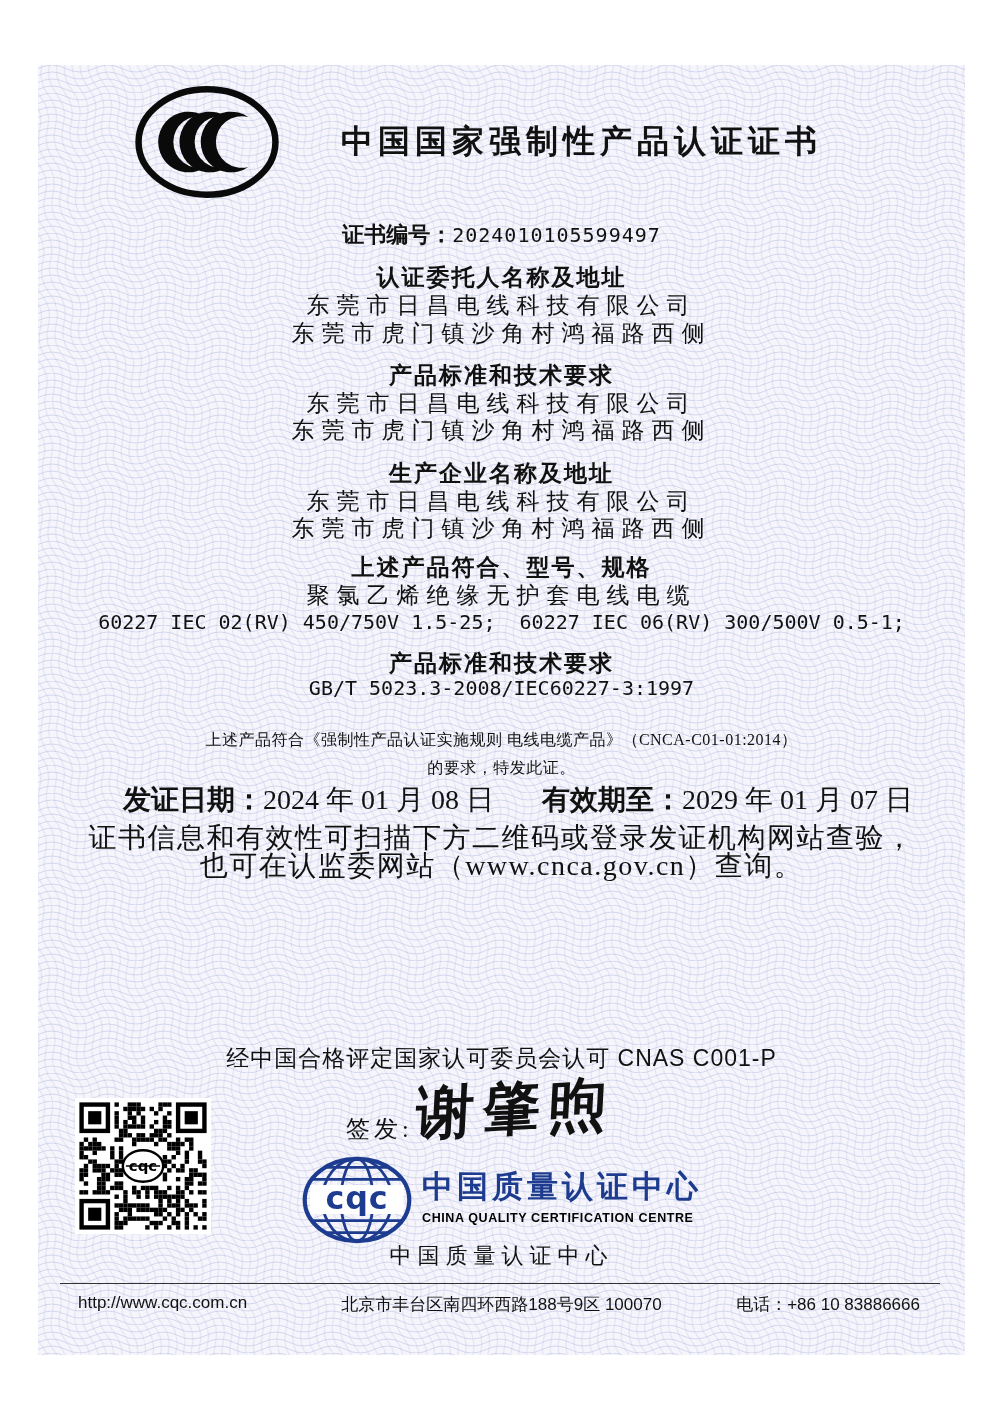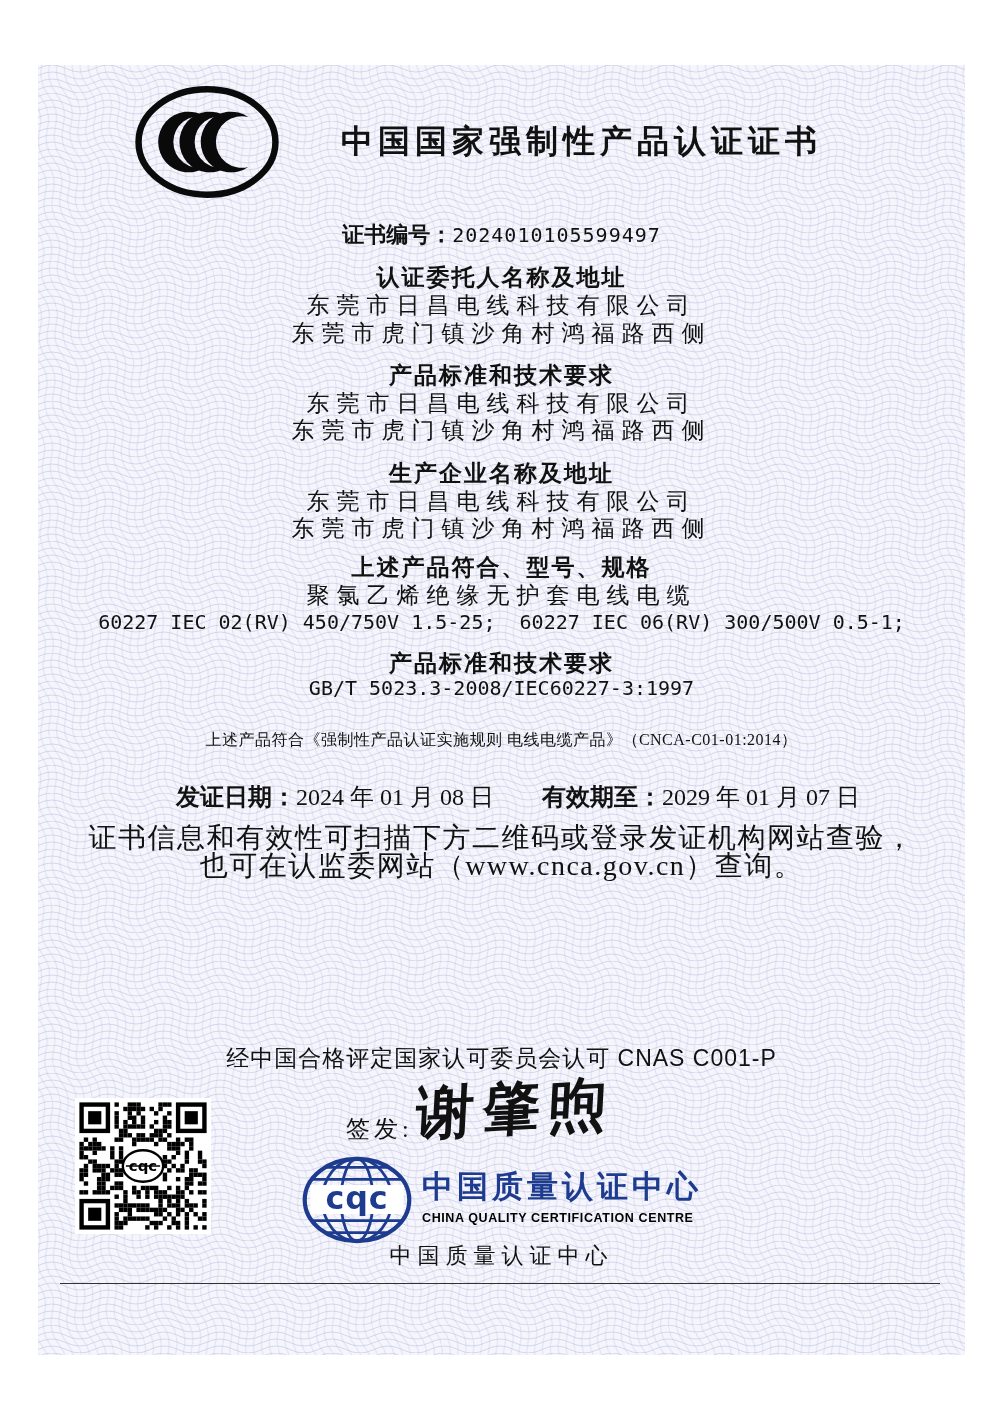--- a/index.html
+++ b/index.html
@@ -17,21 +17,21 @@
     font-size:32px; font-weight:bold; letter-spacing:5px; }
 
   
   .certno { top:155px; }
   .certno .lbl { font-size:22px; font-weight:bold;text-align:center; }
   .certno .val { font-size:20px; font-family:"DejaVu Sans Mono", monospace; letter-spacing:1px; }
   .heading { font-size:23px; font-weight:bold; letter-spacing:2px; }
   .body-line { font-size:23px; letter-spacing:7px; font-family:"Liberation Serif", serif; }
   .mono-line { font-size:20px; font-family:"DejaVu Sans Mono", monospace; white-space:pre; }
   .stmt { font-size:16px; font-family:"Liberation Serif", serif; letter-spacing:0.5px;margin-top:16px; }
-  .dates { top:716px; display:flex; justify-content:center; gap:48px; font-size:24px;padding-left:33px; }
+  .dates { top:716px; display:flex; justify-content:center; gap:48px; font-size:28px;padding-left:33px; }
   .dates .dl { font-weight:bold; }
   .dates .dv { font-family:"Liberation Serif", serif; }
   .verify { font-size:28px; font-family:"Liberation Serif", serif; letter-spacing:1.5px; }
   .cnas { top:978px; font-size:23px; font-family:Liberation Sans, sans-serif; letter-spacing:1px; }
 
   
   .qr { left:37px; top:1033px; width:136px; height:136px; }
   .sign-label { left:308px; top:1048px; font-size:24px; letter-spacing:4px;
     font-family:"Liberation Serif", serif; }
   .signature { left:378px; top:1002px; width:320px; font-size:58px; font-weight:bold;
@@ -105,20 +105,21 @@
   <div class="cline body-line" style="top:448px">东莞市虎门镇沙角村鸿福路西侧</div>
 
   <div class="cline heading" style="top:487px">上述产品符合、型号、规格</div>
   <div class="cline body-line" style="top:515px">聚氯乙烯绝缘无护套电线电缆</div>
   <div class="cline mono-line" style="top:545px">60227 IEC 02(RV) 450/750V 1.5-25;  60227 IEC 06(RV) 300/500V 0.5-1;</div>
 
   <div class="cline heading" style="top:583px">产品标准和技术要求</div>
   <div class="cline mono-line" style="top:611px">GB/T 5023.3-2008/IEC60227-3:1997</div>
 
   <div class="cline stmt" style="top:649px">上述产品符合《强制性产品认证实施规则 电线电缆产品》（CNCA-C01-01:2014）</div>
+  <div class="cline stmt" style="top:677px">的要求，特发此证。</div>
 
   <div class="cline dates">
     <span><span class="dl">发证日期：</span><span class="dv">2024 年 01 月 08 日</span></span>
     <span><span class="dl">有效期至：</span><span class="dv">2029 年 01 月 07 日</span></span>
   </div>
 
   <div class="cline verify" style="top:754px">证书信息和有效性可扫描下方二维码或登录发证机构网站查验，</div>
   <div class="cline verify" style="top:782px">也可在认监委网站（www.cnca.gov.cn）查询。</div>
 
   <div class="cline cnas">经中国合格评定国家认可委员会认可 CNAS C001-P</div>
@@ -442,14 +443,19 @@
   </svg>
 
   <div class="abs cqc-text">
     <div class="cqc-cn" style="color:#1e3c8f">中国质量认证中心</div>
     <div class="cqc-en" style="color:#000000">CHINA QUALITY CERTIFICATION CENTRE</div>
   </div>
 
   <div class="cline issuer-name">中国质量认证中心</div>
 
   <div class="abs footer-divider"></div>
+  <div class="cline footer">
+    <span class="f-url">http://www.cqc.com.cn</span>
+    <span class="f-addr">北京市丰台区南四环西路188号9区 100070</span>
+    <span class="f-phone">电话：+86 10 83886666</span>
+  </div>
 
 </div>
 
 </body></html>

